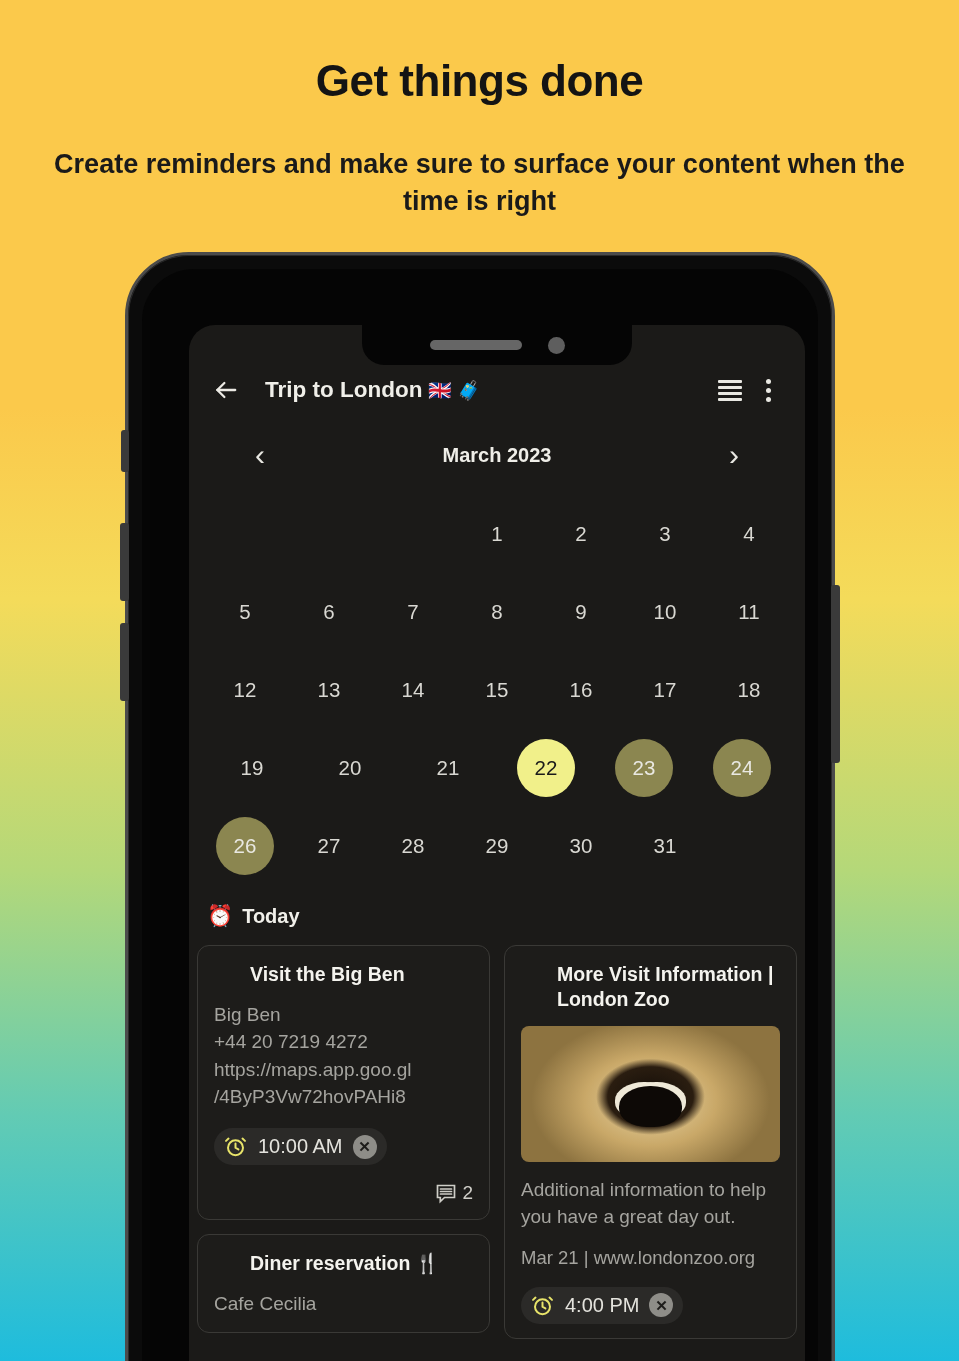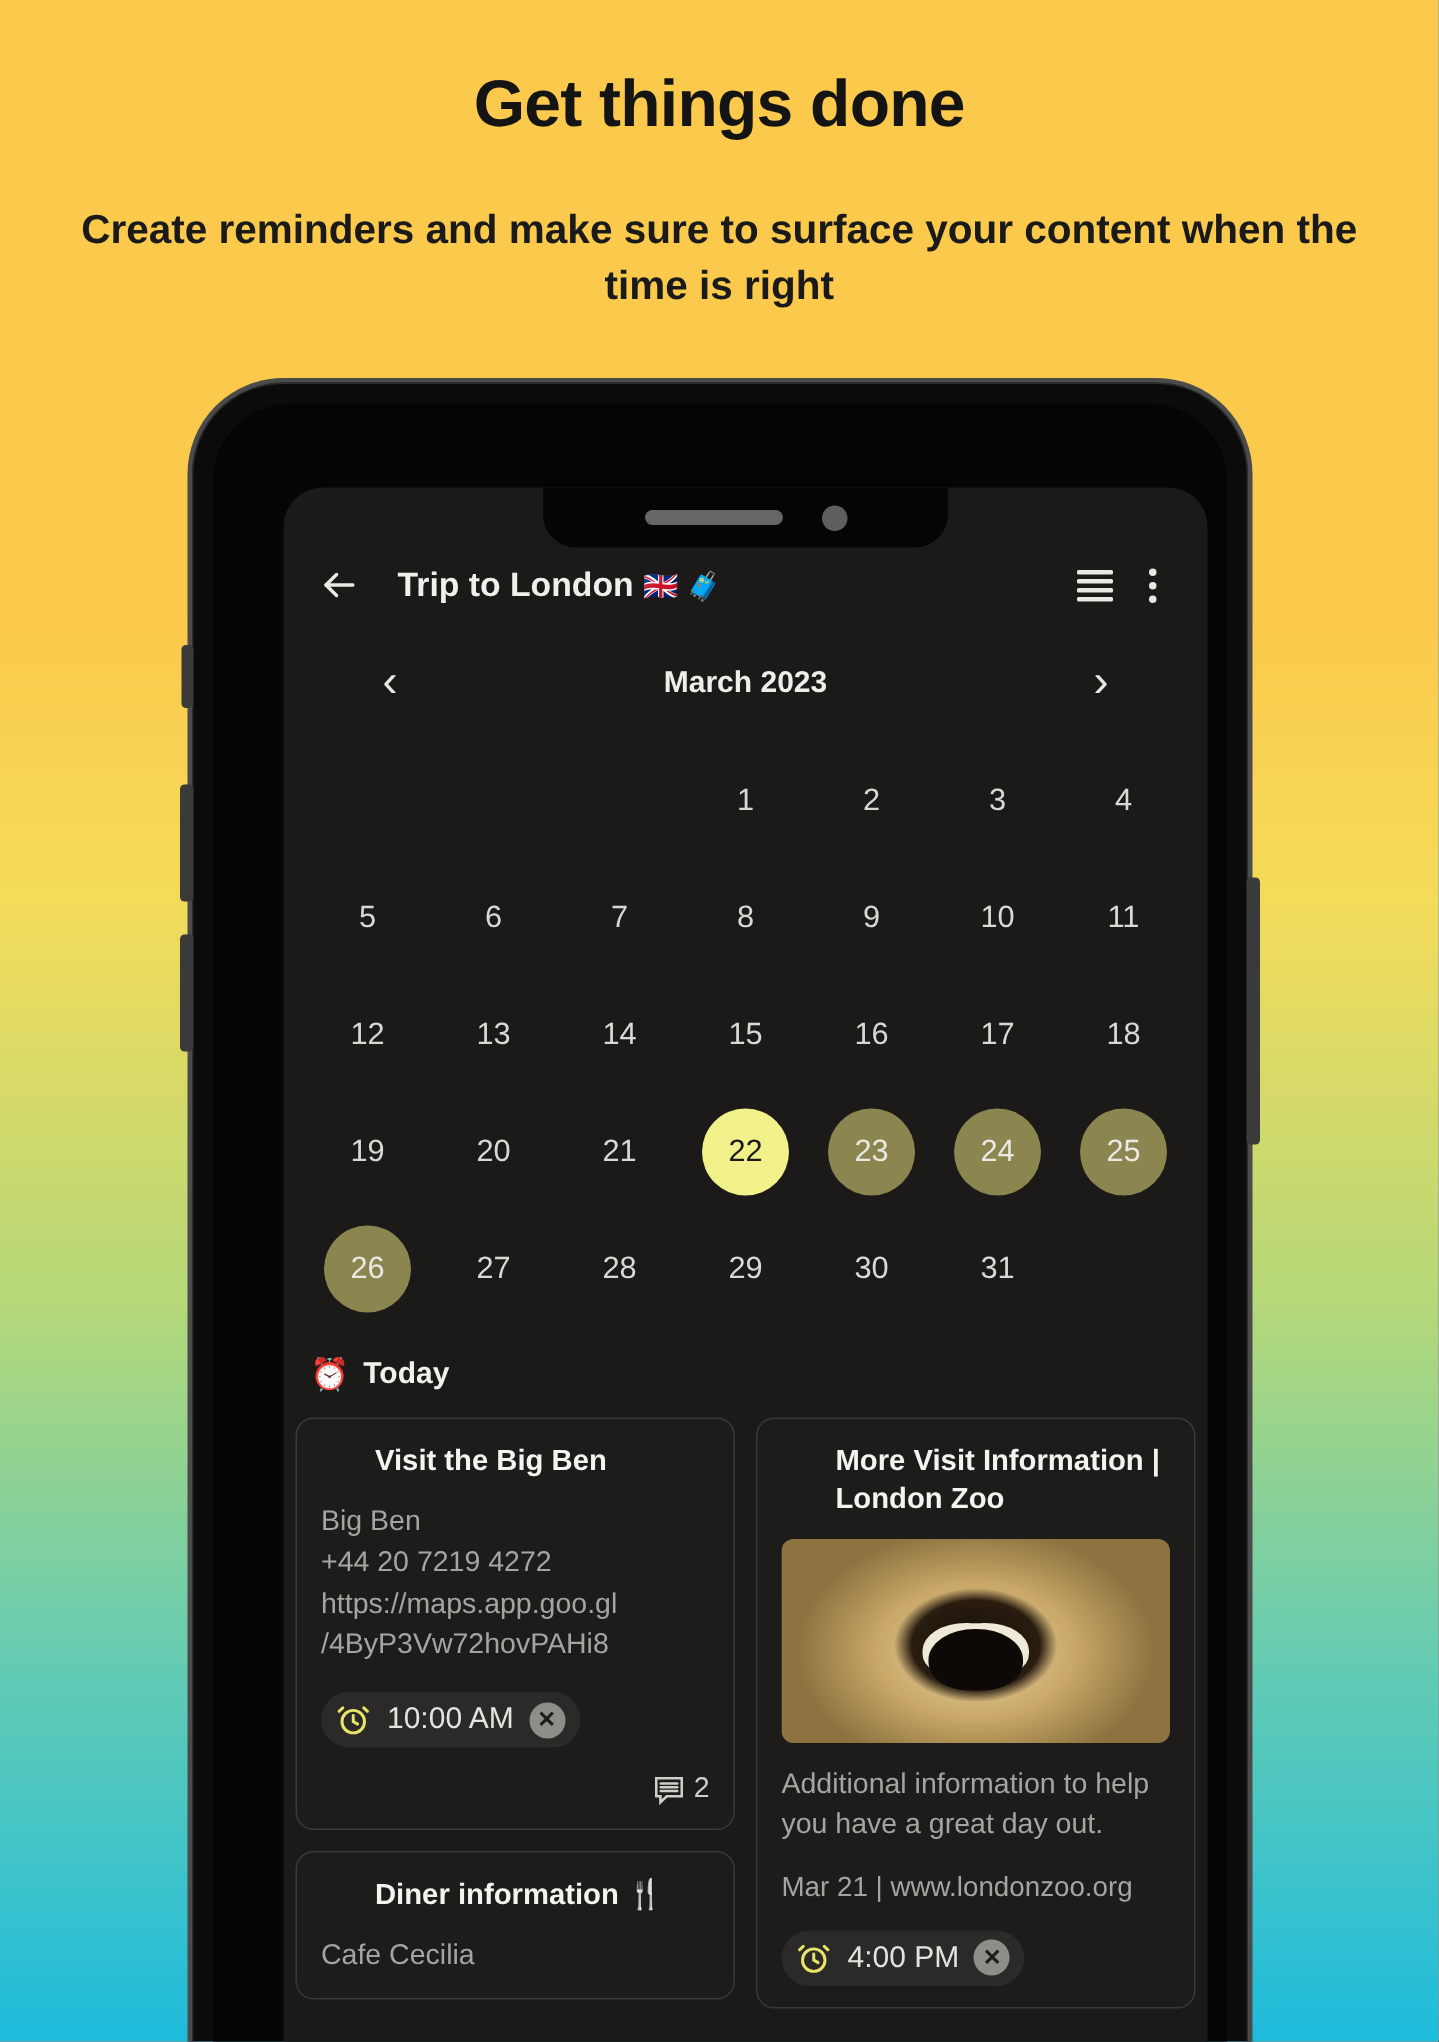--- a/index.html
+++ b/index.html
@@ -13,21 +13,21 @@
        #FBC94B 0%,
        #FBC94B 30%,
        #F4DB5A 44%,
        #B4D879 64%,
        #62CBB4 82%,
        #1EBCDD 100%);
     position:relative;
   }
 
   
-  .promo { position:absolute; top:5px; left:0; width:959px; text-align:center; }
+  .promo { position:absolute; top:16px; left:0; width:959px; text-align:center; }
   .promo-title {
     font-size:44px; font-weight:bold; color:#141414;
     letter-spacing:-0.5px; margin-top:40px;
   }
   .promo-sub {
     font-size:27px; font-weight:bold; color:#1a1a1a;
     line-height:1.38; margin-top:40px;
     padding:0 40px;
   }
 
@@ -329,23 +329,20 @@
                 <div class="daychip">21</div>
               </div>
               <div class="cal-cell">
                 <div class="daychip selected">22</div>
               </div>
               <div class="cal-cell">
                 <div class="daychip marked">23</div>
               </div>
               <div class="cal-cell">
                 <div class="daychip marked">24</div>
-              </div>
-              <div class="cal-cell">
-                <div class="daychip marked">25</div>
               </div>
             </div>
             <div class="cal-row">
               <div class="cal-cell">
                 <div class="daychip marked">26</div>
               </div>
               <div class="cal-cell">
                 <div class="daychip">27</div>
               </div>
               <div class="cal-cell">
@@ -397,21 +394,21 @@
                 <line x1="6.5" y1="8" x2="17.5" y2="8"></line>
                 <line x1="6.5" y1="10.5" x2="17.5" y2="10.5"></line>
                 <line x1="6.5" y1="13" x2="17.5" y2="13"></line>
               </svg>
               <span class="note-count">2</span>
             </div>
           </div>
 
           <div class="card">
             <div class="card-title">
-              <span>Diner information</span>
+              <span>Diner reservation</span>
               <span>🍴</span>
             </div>
             <div class="card-body">
               <span>Cafe Cecilia</span>
             </div>
           </div>
 
         </div>
 
         <div class="col">

